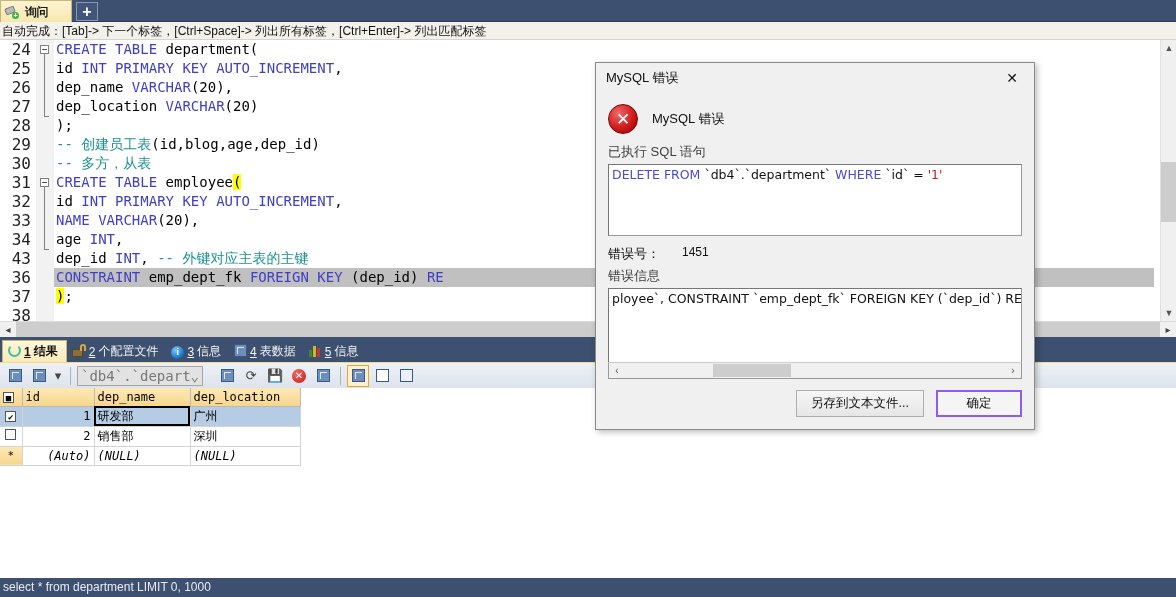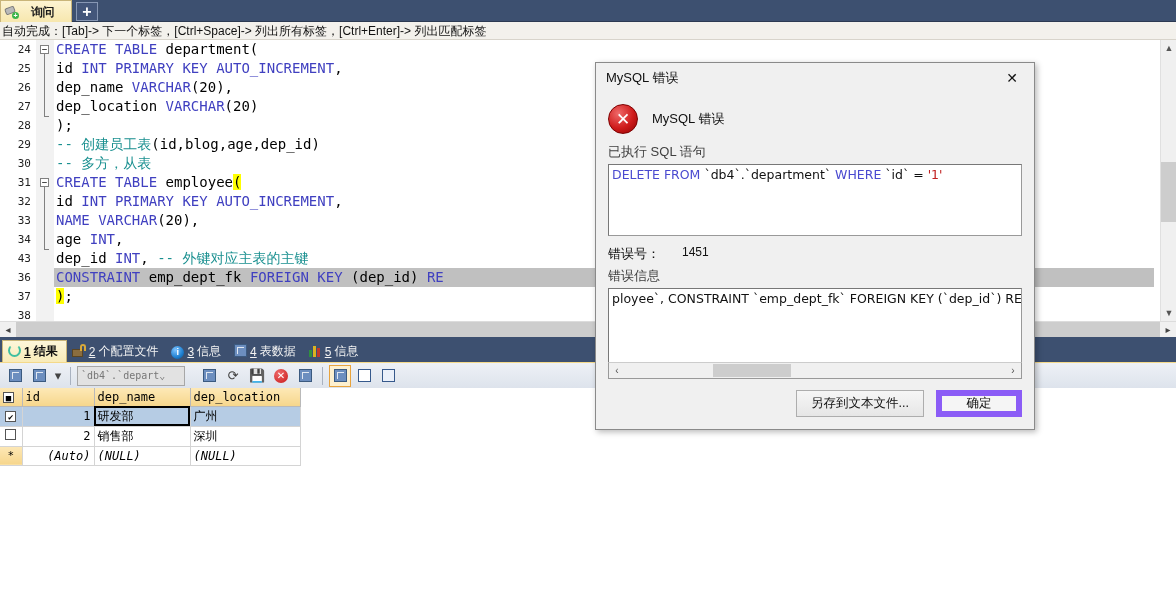--- a/index.html
+++ b/index.html
@@ -15,21 +15,21 @@
   
   .tabstrip {
     position: absolute; left: 0; top: 0; width: 1176px; height: 22px;
     background: #3d5070;
     border-bottom: 1px solid #2c3a52;
   }
   .tab-query {
     position: absolute; left: 0; top: 0; width: 72px; height: 22px;
     background: linear-gradient(180deg,#fdf4d2 0%, #f7e7ae 100%);
     border: 1px solid #c9b579; border-bottom: none;
-    display: flex; align-items: center; gap: 12px; padding-left: 4px;
+    display: flex; align-items: center; gap: 6px; padding-left: 4px;
     font-size: 12px; color: #1a1a1a; font-weight: bold;
   }
   .tab-query .label { font-size: 12px; line-height: 12px; letter-spacing: -0.5px;}
   .tab-new {
     position: absolute; left: 76px; top: 2px; width: 22px; height: 19px;
     background: #43567a; border: 1px solid #8797b4;
     color: #ffffff; font-size: 16px; font-weight: bold; line-height: 17px; text-align: center;
   }
 
   
@@ -41,21 +41,21 @@
   }
 
   
   .editor {
     position: absolute; left: 0; top: 40px; width: 1176px; height: 281px;
     background: #ffffff; overflow: hidden;
   }
   .gutter {
     position: absolute; left: 0; top: 0; width: 36px; height: 292px;
     background: #ffffff; color: #222; font-family: "DejaVu Sans Mono", monospace;
-    font-size: 11px;
+    font-size: 16px;
   }
   .foldcol {
     position: absolute; left: 36px; top: 0; width: 18px; height: 281px;
     background: #f2f2f2;
   }
   .code {
     position: absolute; left: 54px; top: 0; right: 22px; height: 281px;
     font-family: "DejaVu Sans Mono", monospace; font-size: 14px;
     white-space: nowrap;
   }
@@ -125,22 +125,22 @@
     border-top: 1px solid #f4d98a;
     display: flex; align-items: center; gap: 2px; padding-left: 4px;
   }
   .tb-ico {
     width: 22px; height: 22px; display: flex; align-items: center; justify-content: center;
     font-size: 13px; color: #444; position: relative;
   }
   .tb-sep { width: 1px; height: 18px; background: #a9b2c0; margin: 0 4px; }
   .tb-combo {
     height: 20px; min-width: 108px; background: #e2e2e2; border: 1px solid #a7a7a7;
-    display: flex; align-items: center; justify-content: flex-start;
-    padding: 0 3px; font-family: "DejaVu Sans Mono", monospace; font-size: 10px; color: #777;
+    display: flex; align-items: center; justify-content: center;
+    padding: 0 3px; font-family: "DejaVu Sans Mono", monospace; font-size: 14px; color: #777;
   }
   .tb-active { border: 1px solid #e8a33d; background: #fdf0cf; }
 
   .gridarea {
     position: absolute; left: 0; top: 51px; width: 1176px; height: 183px;
     background: #ffffff;
   }
   table.grid { border-collapse: collapse; font-family: "DejaVu Sans Mono", monospace; font-size: 12px; }
   table.grid th {
     background: linear-gradient(180deg,#fde8b6 0%, #f6d68c 100%);
@@ -252,21 +252,21 @@
     position: absolute; left: 104px; top: 1px; width: 78px; height: 13px; background: #cdcdcd;
   }
   .dlg-buttons {
     position: absolute; right: 12px; bottom: 12px; display: flex; gap: 12px;
   }
   .btn {
     height: 27px; padding: 0 14px; font-size: 12.5px; color: #111;
     background: linear-gradient(180deg,#f6f6f6 0%, #e6e6e6 100%);
     border: 1px solid #adadad; display: flex; align-items: center; justify-content: center;
   }
-  .btn.primary { border: 6px solid #8b5cf6; background: #f5f5f5; min-width: 86px; }
+  .btn.primary { border: 2px solid #8b5cf6; background: #f5f5f5; min-width: 86px; }
 
   
   .mini { width: 13px; height: 13px; display: inline-block; position: relative; }
   .mini.grid-ic { background: #6c8ebf; border: 1px solid #3b5a80; }
   .mini.grid-ic::after {
     content:""; position:absolute; inset:2px;
     background:
       linear-gradient(90deg, #fff 0 1px, transparent 1px 4px) ,
       linear-gradient(180deg,#fff 0 1px, transparent 1px 4px);
     opacity:.8;
@@ -471,20 +471,21 @@
               <td class="num nullv">(Auto)</td>
               <td class="nullv">(NULL)</td>
               <td class="nullv">(NULL)</td>
             </tr>
           </tbody>
       </table>
     </div>
   </div>
 
   <div class="whitegap"></div>
+  <div class="statusbar">select * from department LIMIT 0, 1000</div>
 
   <div class="dialog">
     <div class="dlg-title">
       <span class="t">MySQL 错误</span>
       <span class="dlg-close">✕</span>
     </div>
     <div class="dlg-body">
       <div class="dlg-head">
         <span class="err-circle">✕</span>
         <span class="ht">MySQL 错误</span>

